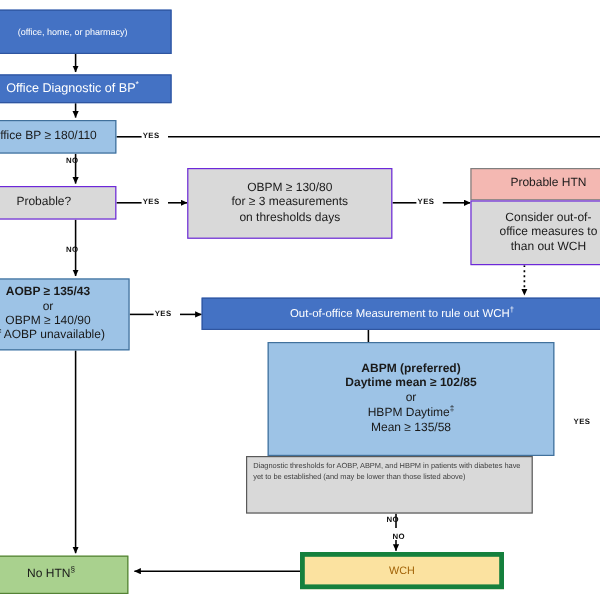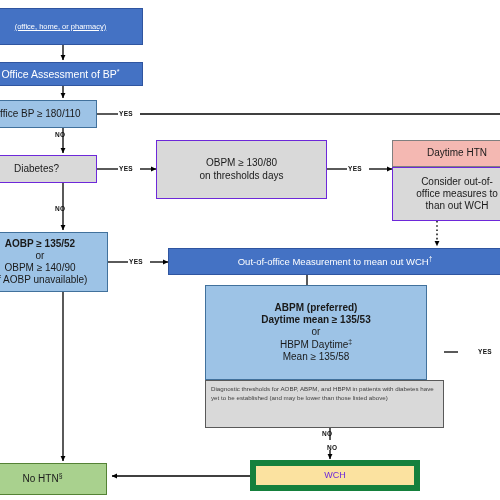--- a/index.html
+++ b/index.html
@@ -51,27 +51,27 @@
     border:1px solid #7f7f7f;
     color:#1a1a1a;
   }
   .green{
     background:#A9D18E;
     border:1px solid #548235;
     color:#1a1a1a;
   }
   .yellow{
     background:#FBE2A0;
-    border:6px solid #15803d;
-    color:#6d28d9;
+    border:4px solid #15803d;
+    color:#a16207;
   }
 
   
   .t-hdr{font-size:10.5px;font-weight:400;}
-  .t-sub{font-size:7.5px;font-weight:400;text-decoration:underline;}
+  .t-sub{font-size:7.5px;font-weight:400;}
   .t-reg{font-size:10px;font-weight:400;}
   .t-bold{font-size:10px;font-weight:700;}
   .t-bar{font-size:9.5px;font-weight:400;}
   .t-small{font-size:6.2px;font-weight:400;line-height:1.45;text-align:left;}
   .t-tiny{font-size:9px;font-weight:400;}
 
   .sup{font-size:0.68em;vertical-align:super;line-height:0;}
 
   
   .elabel{
@@ -140,63 +140,64 @@
     <line x1="437" y1="221" x2="437" y2="246" marker-end="url(#ahd)"></line>
   </g>
 </svg>
 
 <div class="box blue-dark" style="left:-22px;top:8px;width:165px;height:37px;">
   <span class="ln t-sub">(office, home, or pharmacy)</span>
 </div>
 
 <div class="box blue-dark" style="left:-22px;top:62px;width:165px;height:24px;">
   <span class="ln t-hdr">
-    <span>Office Assessment of BP</span><span class="sup">*</span>
+    <span>Office Diagnostic of BP</span><span class="sup">*</span>
   </span>
 </div>
 
 <div class="box blue-light" style="left:-24px;top:100px;width:121px;height:28px;">
   <span class="ln t-reg">Office BP ≥ 180/110</span>
 </div>
 
 <div class="box gray" style="left:-24px;top:155px;width:121px;height:28px;">
-  <span class="ln t-reg">Diabetes?</span>
+  <span class="ln t-reg">Probable?</span>
 </div>
 
 <div class="box blue-light" style="left:-28px;top:232px;width:136px;height:60px;">
-  <span class="ln t-bold">AOBP ≥ 135/52</span>
+  <span class="ln t-bold">AOBP ≥ 135/43</span>
   <span class="ln t-reg">or</span>
   <span class="ln t-reg">OBPM ≥ 140/90</span>
   <span class="ln t-reg">(if AOBP unavailable)</span>
 </div>
 
 <div class="box gray" style="left:156px;top:140px;width:171px;height:59px;">
   <span class="ln t-reg">OBPM ≥ 130/80</span>
+  <span class="ln t-reg">for ≥ 3 measurements</span>
   <span class="ln t-reg">on thresholds days</span>
 </div>
 
 <div class="box red" style="left:392px;top:140px;width:130px;height:27px;">
-  <span class="ln t-reg">Daytime HTN</span>
+  <span class="ln t-reg">Probable HTN</span>
 </div>
 
 <div class="box gray" style="left:392px;top:167px;width:130px;height:54px;">
   <span class="ln t-reg">Consider out-of-</span>
   <span class="ln t-reg">office measures to</span>
   <span class="ln t-reg">than out WCH</span>
 </div>
 
 <div class="box blue-dark" style="left:168px;top:248px;width:334px;height:27px;">
   <span class="ln t-bar">
-    <span>Out-of-office Measurement to mean out WCH</span><span class="sup">†</span>
-  </span>
-</div>
-
-<div class="box blue-light" style="left:205px;top:285px;width:222px;height:95px;">
+    <span>Out-of-office Measurement to rule out WCH</span><span class="sup">†</span>
+  </span>
+</div>
+
+<div class="box blue-light" style="left:223px;top:285px;width:239px;height:95px;">
   <span class="ln t-bold">ABPM (preferred)</span>
-  <span class="ln t-bold">Daytime mean ≥ 135/53</span>
+  <span class="ln t-bold">Daytime mean ≥ 102/85</span>
   <span class="ln t-reg">or</span>
   <span class="ln t-reg">
     <span>HBPM Daytime</span><span class="sup">‡</span>
   </span>
   <span class="ln t-reg">Mean ≥ 135/58</span>
 </div>
 
 <div class="notebox gray-note" style="left:205px;top:380px;width:239px;height:48px;">
   <span class="t-small" style="display:block;">Diagnostic thresholds for AOBP, ABPM, and HBPM in patients with diabetes have yet to be established (and may be lower than those listed above)</span>
 </div>

